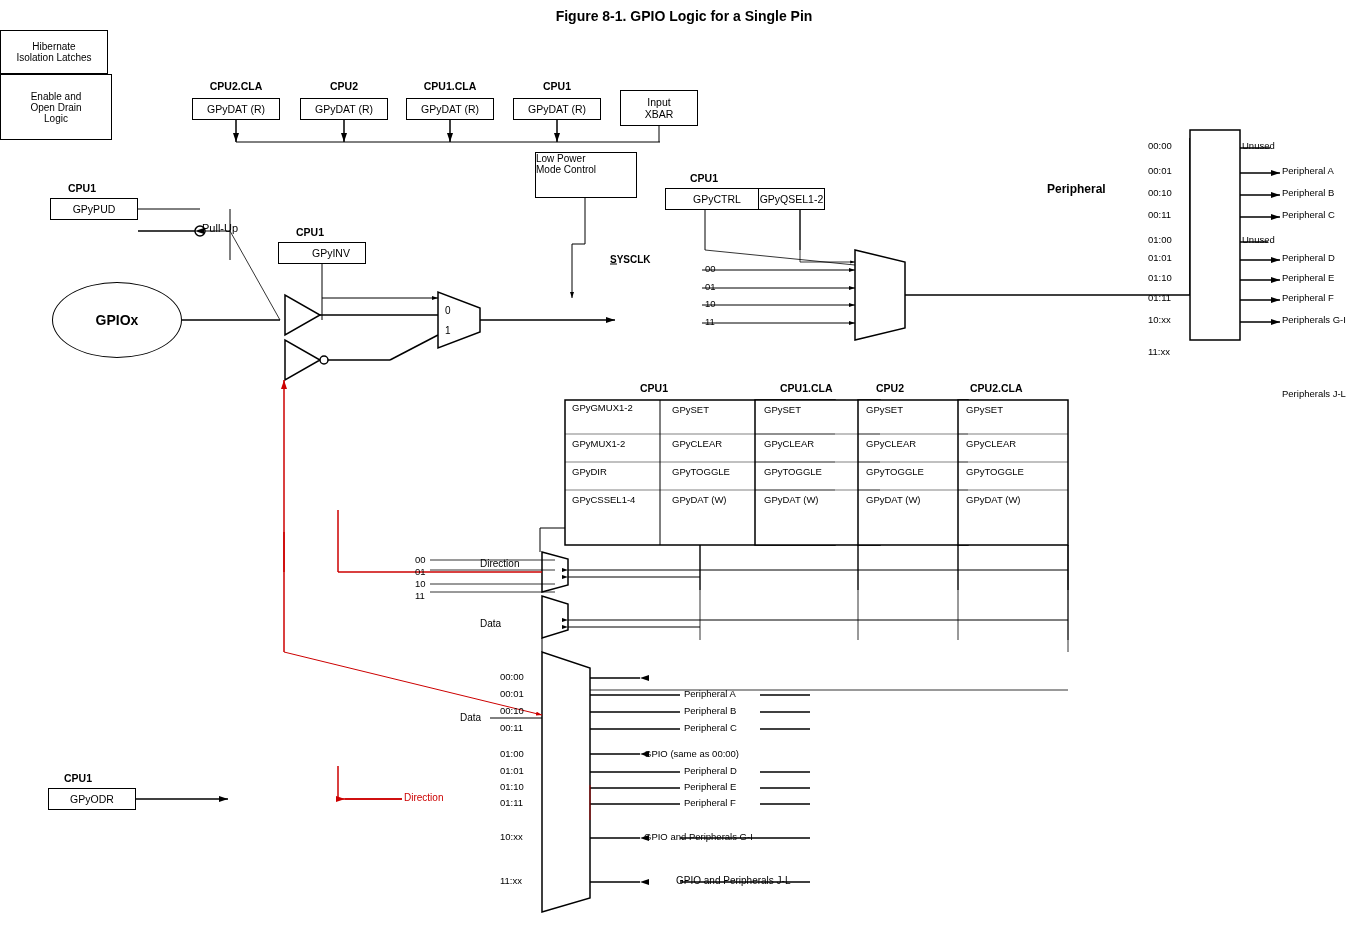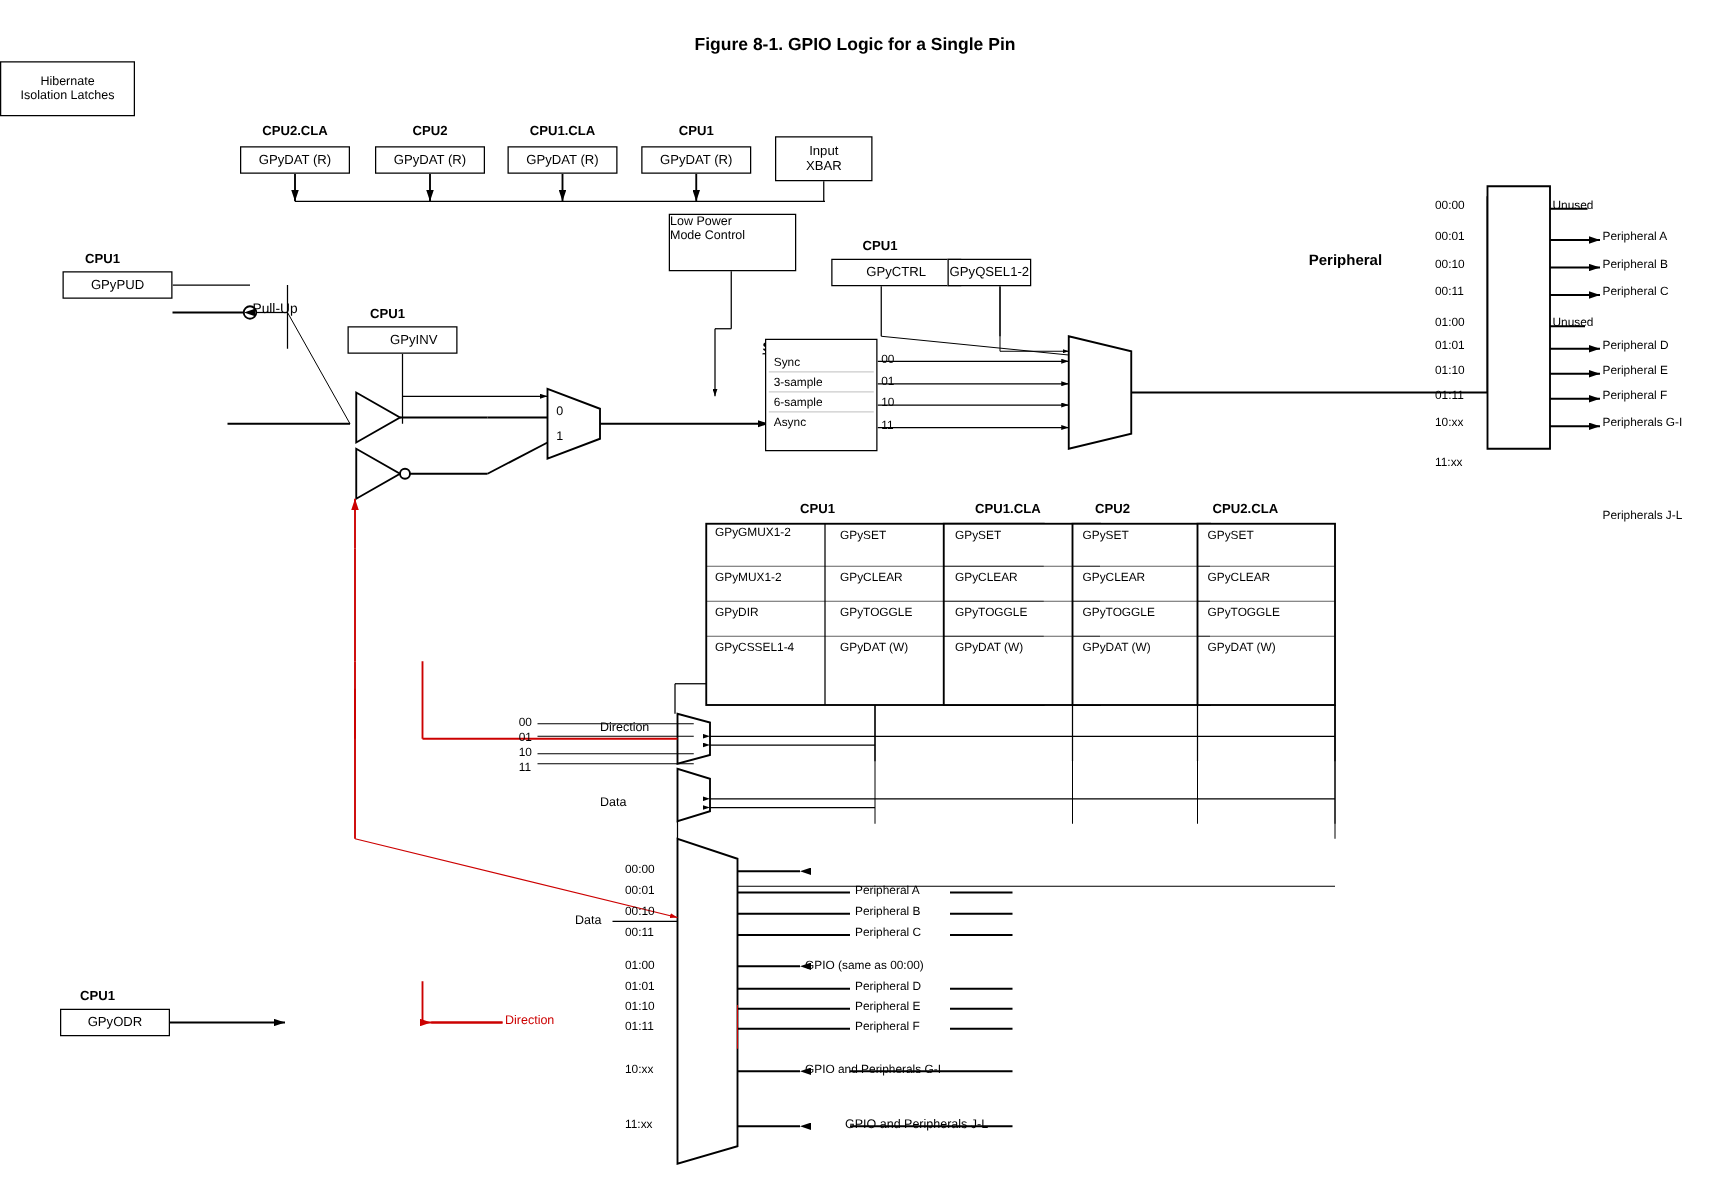--- a/index.html
+++ b/index.html
@@ -9,21 +9,21 @@
       font-size: 11px;
       width: 1368px;
       height: 945px;
       overflow: hidden;
       position: relative;
     }
     .page-title {
       text-align: center;
       font-weight: bold;
       font-size: 14px;
-      padding-top: 27px;
+      padding-top: 8px;
       padding-bottom: 6px;
     }
     .diagram-container {
       position: relative;
       width: 1368px;
       height: 910px;
     }
     
     .box {
       position: absolute;
@@ -360,53 +360,40 @@
   <div class="box-label cpu1-ctrl-label">CPU1</div>
 
   <div class="box gpyctrl-box">
       <span>GPyCTRL</span>
     </div>
 
   <div class="box gpyqsel-box">
       <span>GPyQSEL1-2</span>
     </div>
 
+  <div class="gpio-ellipse">
+      <span>GPIOx</span>
+    </div>
 
   <div class="box-label cpu1-left-label">CPU1</div>
 
   <div class="box gpypud-box">
       <span>GPyPUD</span>
     </div>
 
   <div class="pullup-label">Pull-Up</div>
 
   <div class="box-label cpu1-inv-label">CPU1</div>
 
   <div class="box" style="position:absolute; top:212px; left:278px; width:88px; height:22px;padding-left:18px;">
       <span>GPyINV</span>
     </div>
 
   <div class="sysclk-label">SYSCLK</div>
 
-  <div style="position:absolute; top:222px; left:612px; width:90px; height:90px; border:1px solid #000; background:#fff; font-size:9.5px;">
-    <div style="padding:4px 2px; display:flex; flex-direction:column; gap:2px; margin-top:8px;">
-      <div style="display:flex; align-items:center; border-bottom:1px solid #ccc; padding:1px 4px;">
-          <span>Sync</span>
-        </div>
-      <div style="display:flex; align-items:center; border-bottom:1px solid #ccc; padding:1px 4px;">
-          <span>3-sample</span>
-        </div>
-      <div style="display:flex; align-items:center; border-bottom:1px solid #ccc; padding:1px 4px;">
-          <span>6-sample</span>
-        </div>
-      <div style="display:flex; align-items:center; padding:1px 4px;">
-          <span>Async</span>
-        </div>
-    </div>
-  </div>
 
   <div style="position:absolute; top:275px; left:445px; font-size:10px;">0</div>
   <div style="position:absolute; top:295px; left:445px; font-size:10px;">1</div>
 
   <div style="position:absolute; top:233px; left:705px; font-size:9.5px;">00</div>
   <div style="position:absolute; top:251px; left:705px; font-size:9.5px;">01</div>
   <div style="position:absolute; top:268px; left:705px; font-size:9.5px;">10</div>
   <div style="position:absolute; top:286px; left:705px; font-size:9.5px;">11</div>
 
   <div style="position:absolute; top:110px; left:1148px; font-size:9.5px;">00:00</div>
@@ -503,20 +490,25 @@
   <div style="position:absolute; top:735px; left:684px; font-size:9.5px;">Peripheral D</div>
   <div style="position:absolute; top:751px; left:500px; font-size:9.5px;">01:10</div>
   <div style="position:absolute; top:751px; left:684px; font-size:9.5px;">Peripheral E</div>
   <div style="position:absolute; top:767px; left:500px; font-size:9.5px;">01:11</div>
   <div style="position:absolute; top:767px; left:684px; font-size:9.5px;">Peripheral F</div>
   <div style="position:absolute; top:801px; left:500px; font-size:9.5px;">10:xx</div>
   <div style="position:absolute; top:801px; left:644px; font-size:9.5px;">GPIO and Peripherals G-I</div>
   <div style="position:absolute; top:845px; left:500px; font-size:9.5px;">11:xx</div>
   <div style="position:absolute; top:845px; left:644px; font-size:10px;margin-left:32px;">GPIO and Peripherals J-L</div>
 
+  <div class="enable-box">
+      <span style="white-space:pre-line;">Enable and
+Open Drain
+Logic</span>
+    </div>
 
   <div class="box-label cpu1-odr-label">CPU1</div>
   <div class="box gpyodr-box">
       <span>GPyODR</span>
     </div>
 
   <div style="position:absolute; top:762px; left:404px; font-size:10px; color:#c00;">Direction</div>
 
 </div>
 

